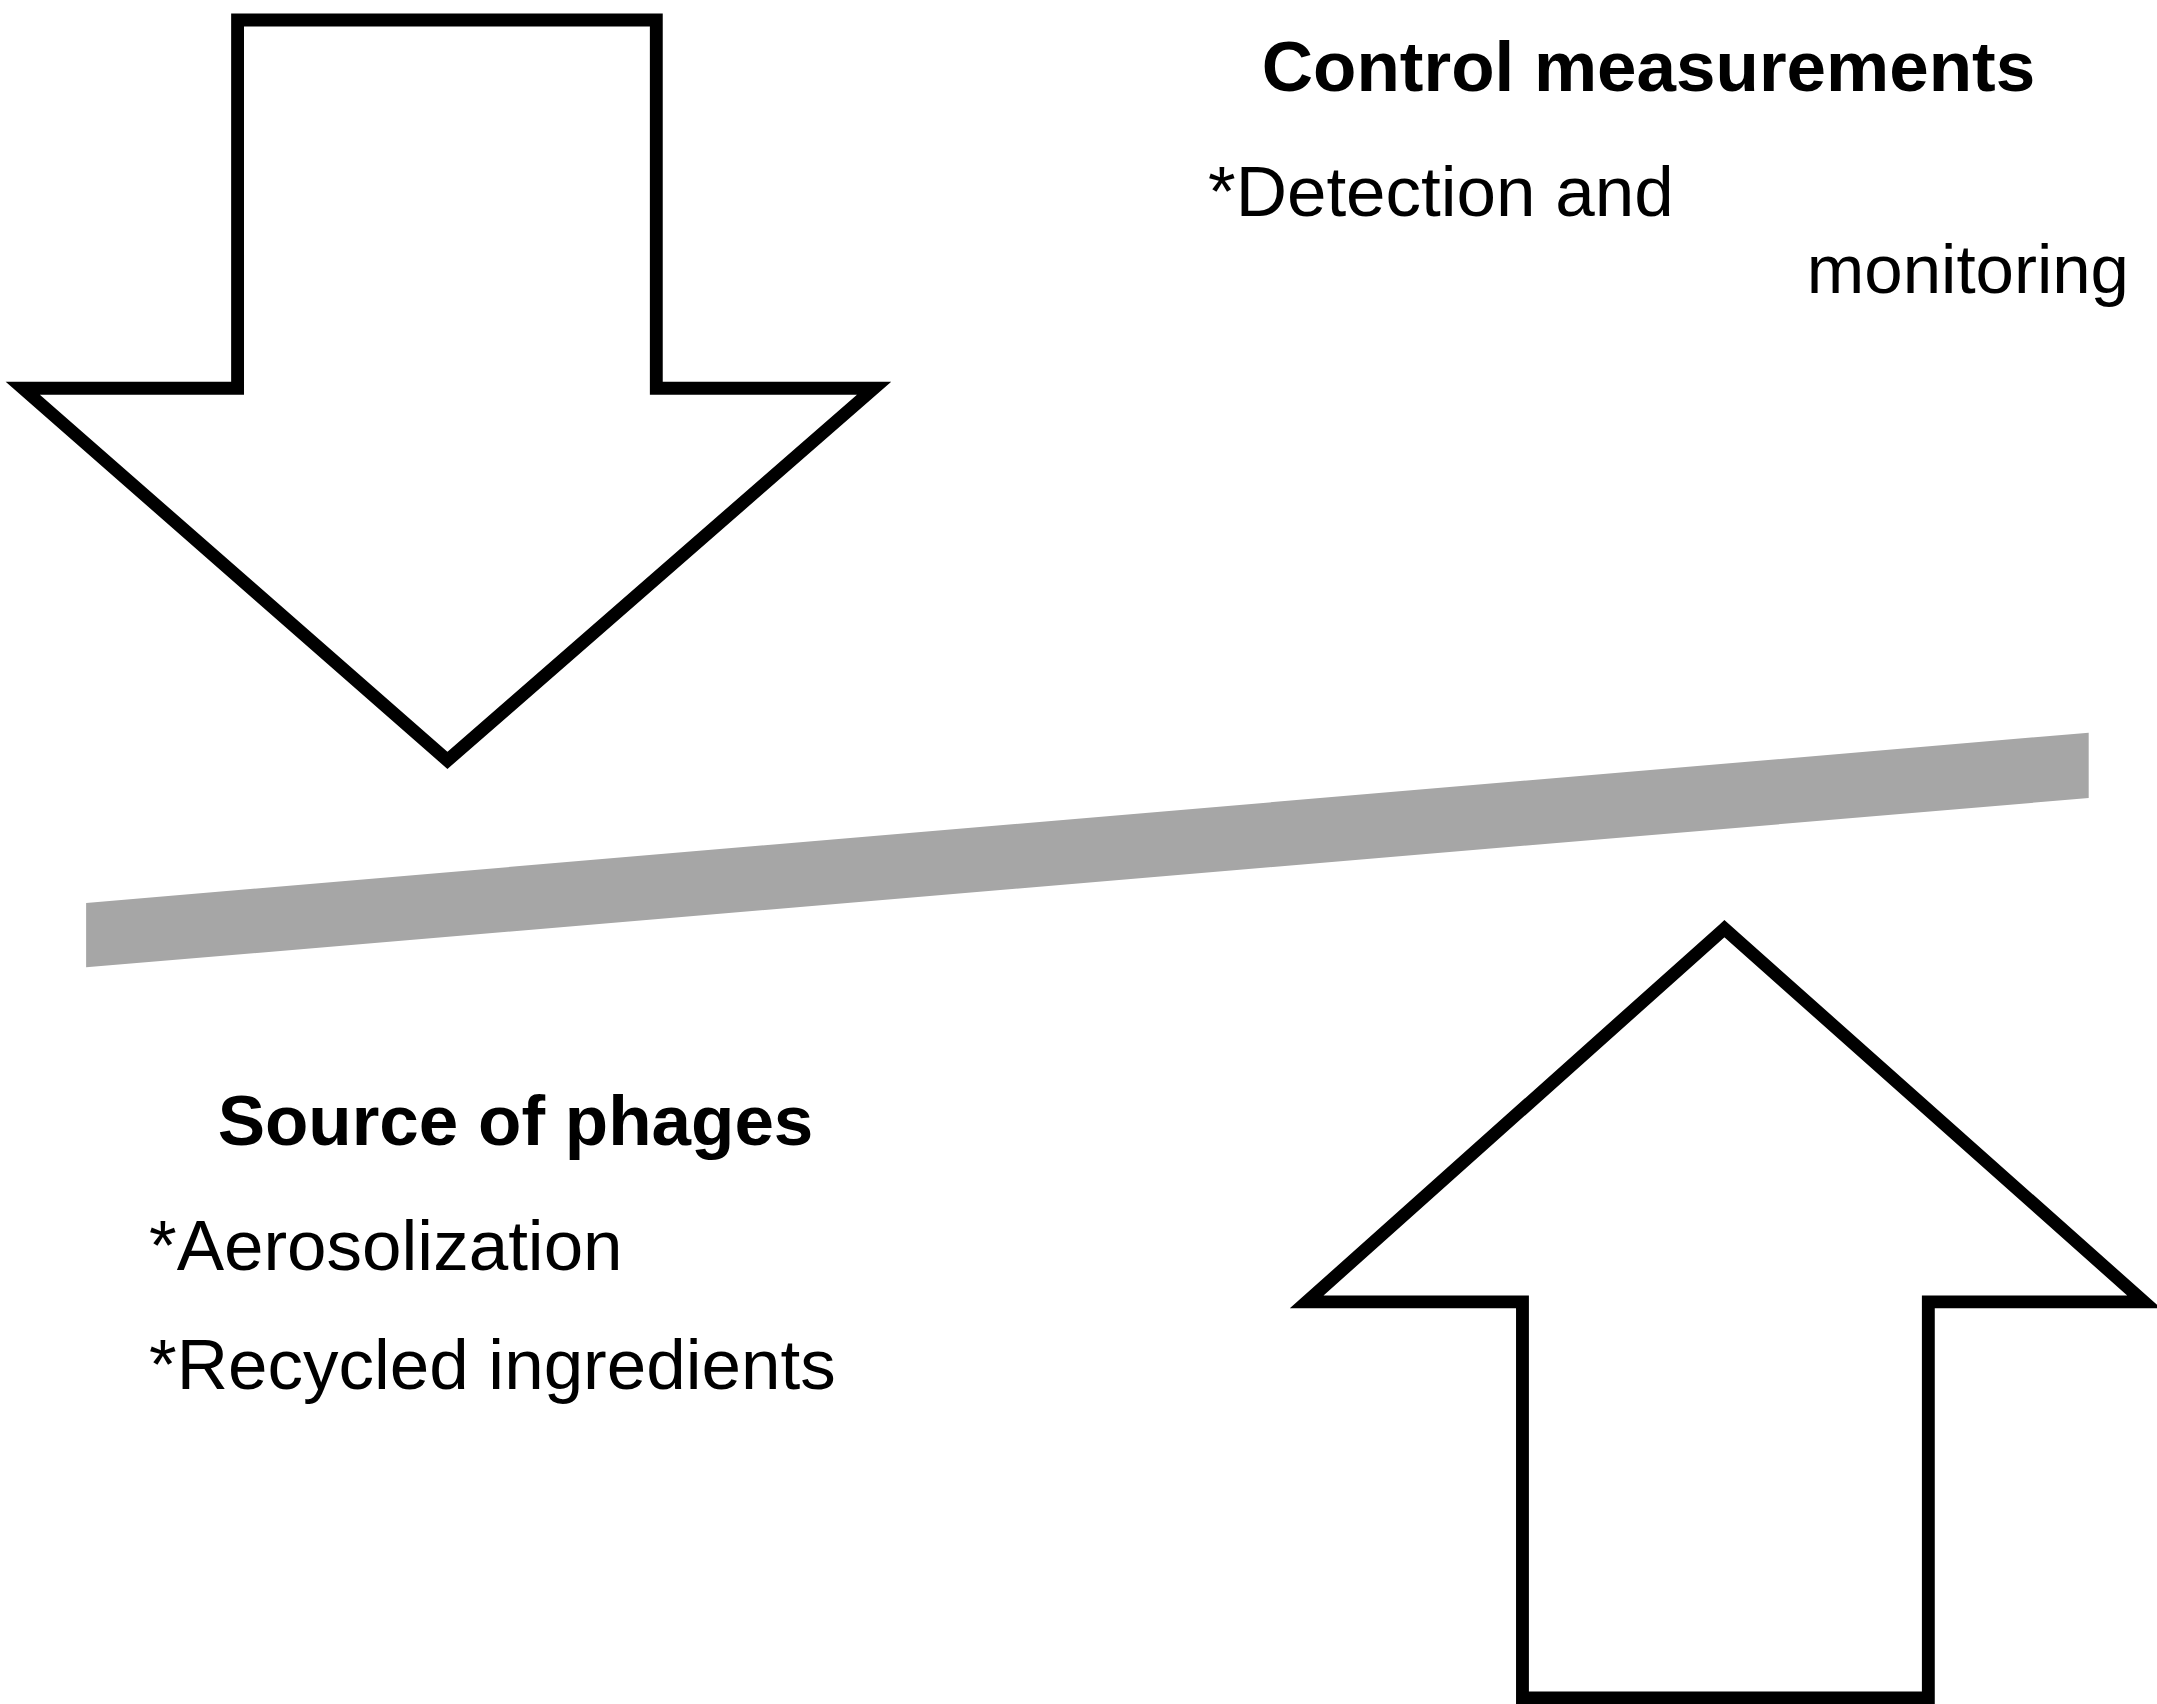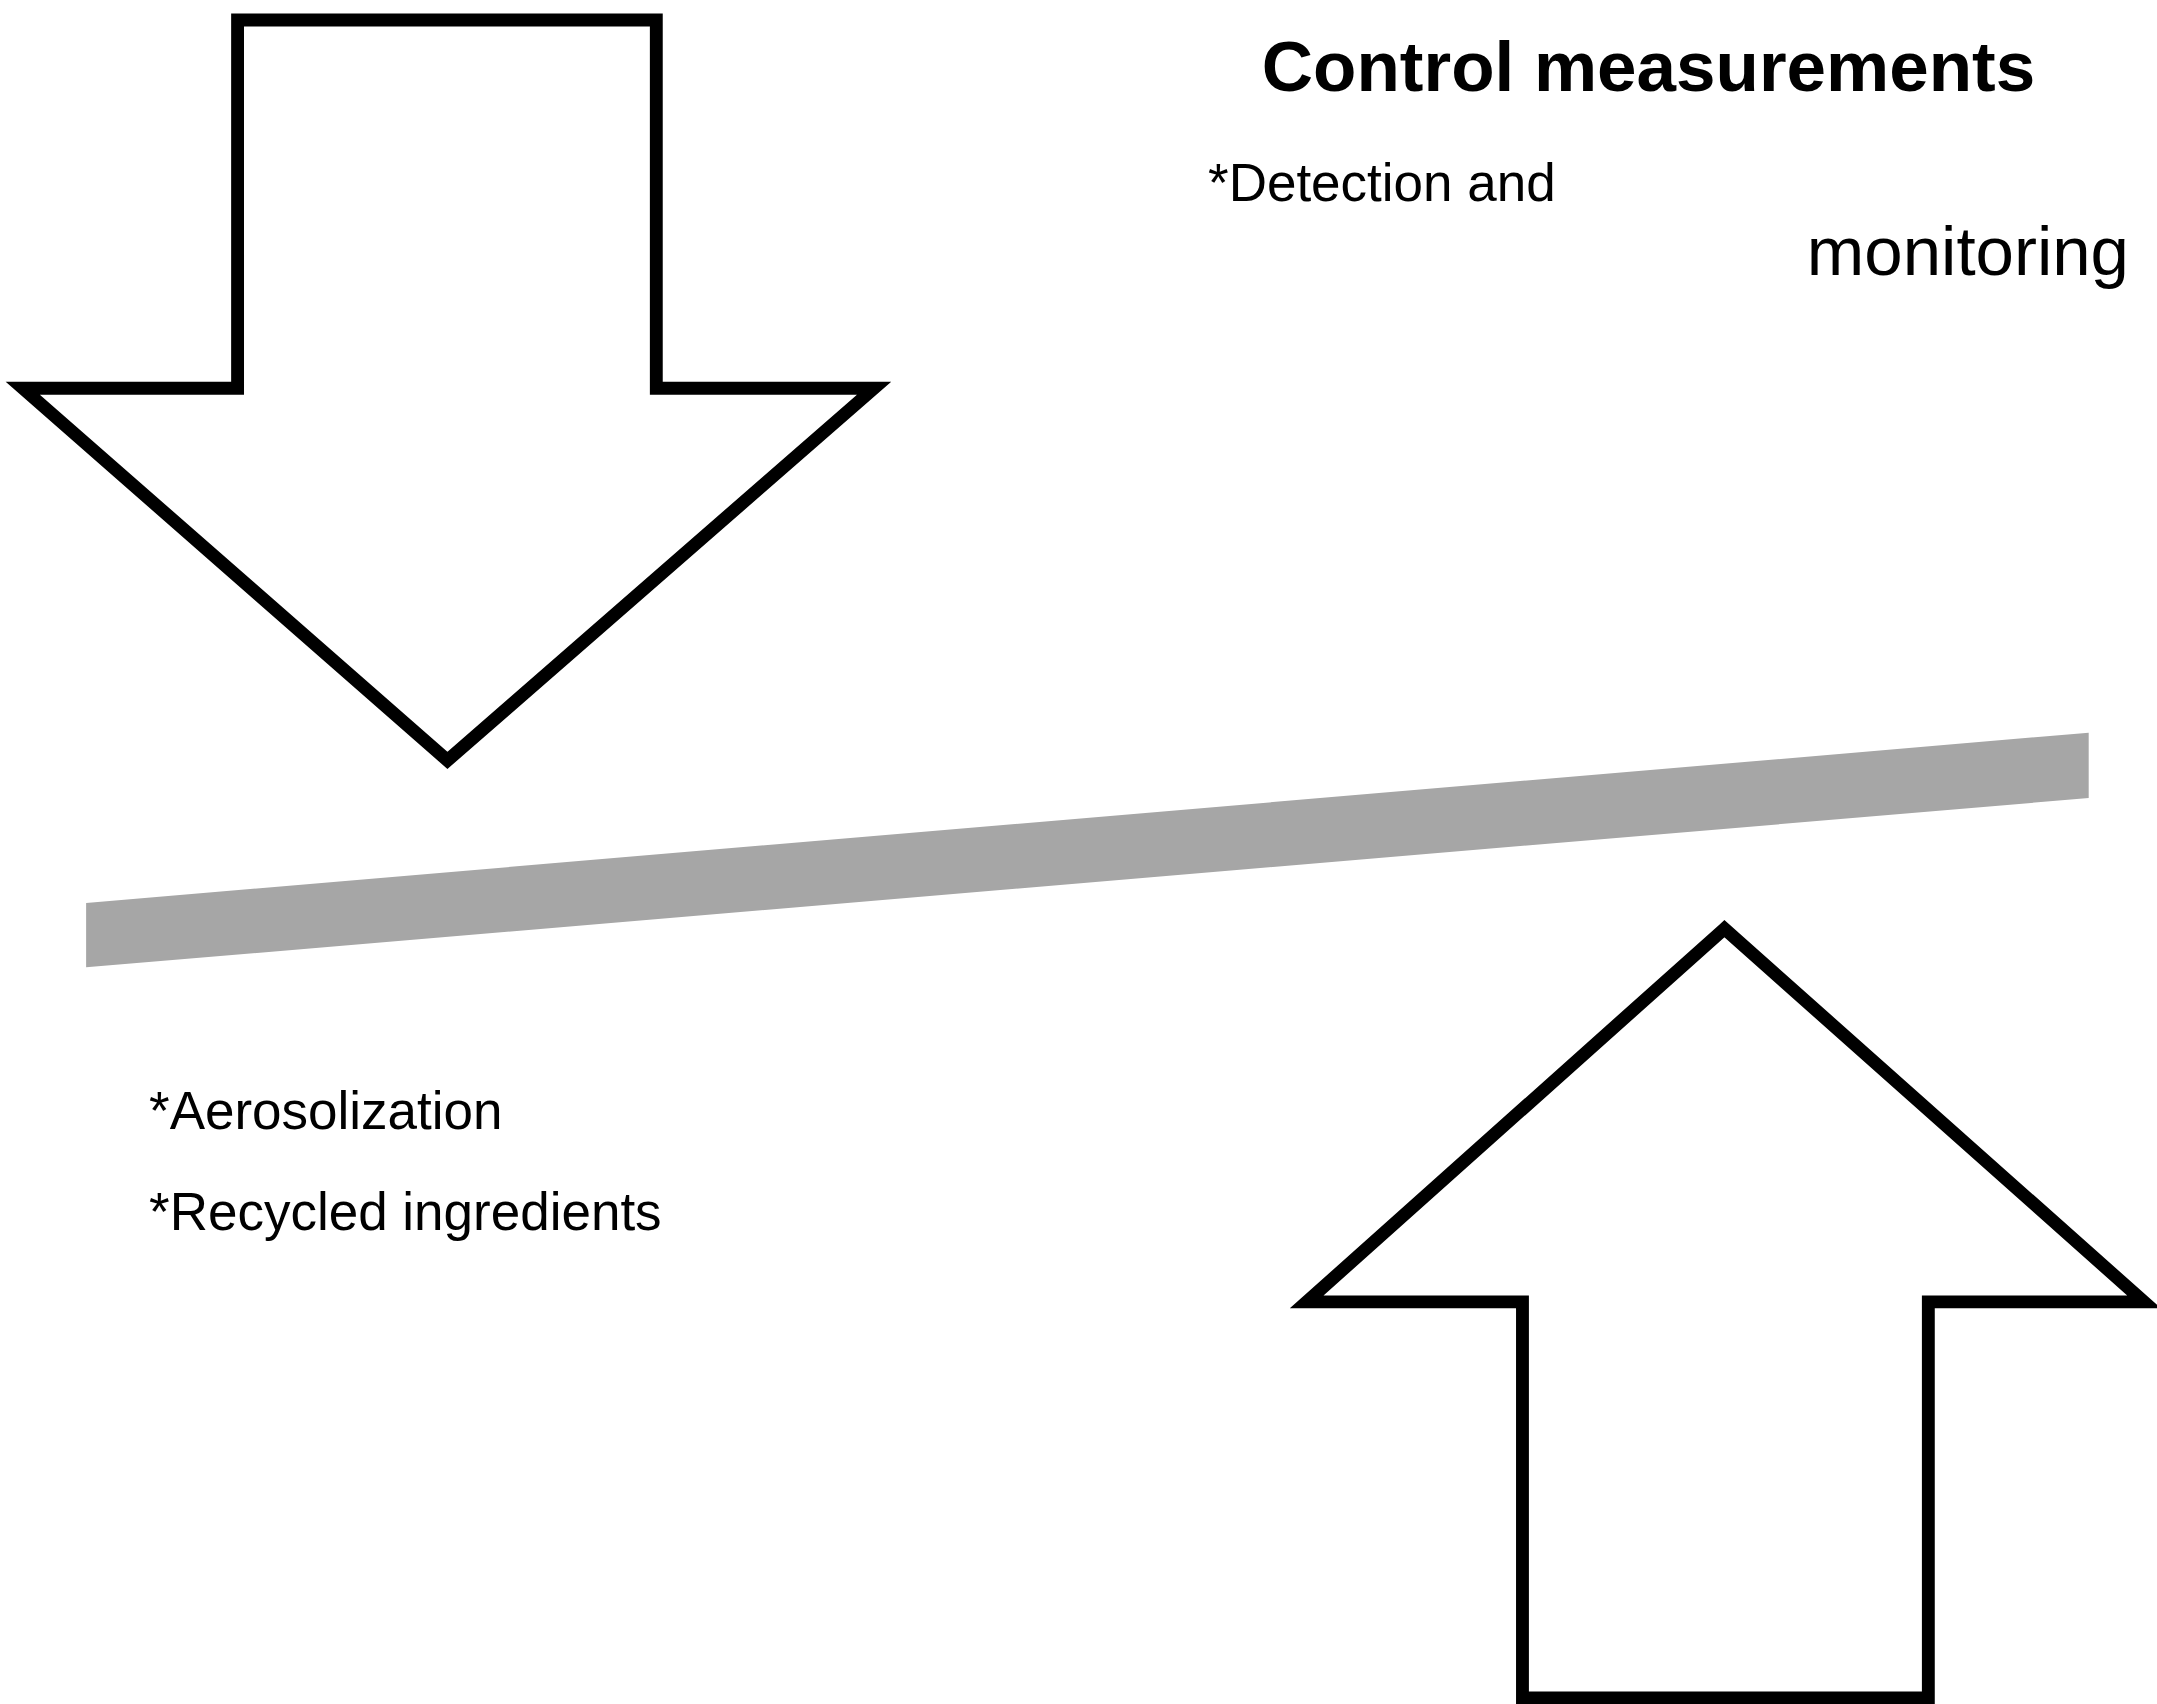--- a/index.html
+++ b/index.html
@@ -32,21 +32,21 @@
     position: absolute;
   }
   .block-heading {
     font-weight: bold;
     font-size: 71px;
     line-height: 1.05;
     white-space: nowrap;
   }
   .bullet-line {
     font-weight: normal;
-    font-size: 53px;
+    font-size: 71px;
     line-height: 1.0;
     white-space: nowrap;
   }
   .bullet-cont {
     font-weight: normal;
     font-size: 69px;
     line-height: 1.0;
     white-space: nowrap;
   }
 
@@ -104,20 +104,21 @@
     <div class="block-heading">Control measurements</div>
 
     <div class="bullet-line">*Detection and</div>
     <div class="bullet-cont">monitoring</div>
 
 
   </div>
 
   <div class="text-block" id="source-block">
 
+    <div class="block-heading">Source of phages</div>
 
 
     <div class="bullet-line">*Aerosolization</div>
 
     <div class="bullet-line">*Recycled ingredients</div>
 
   </div>
 
 </div>
 

